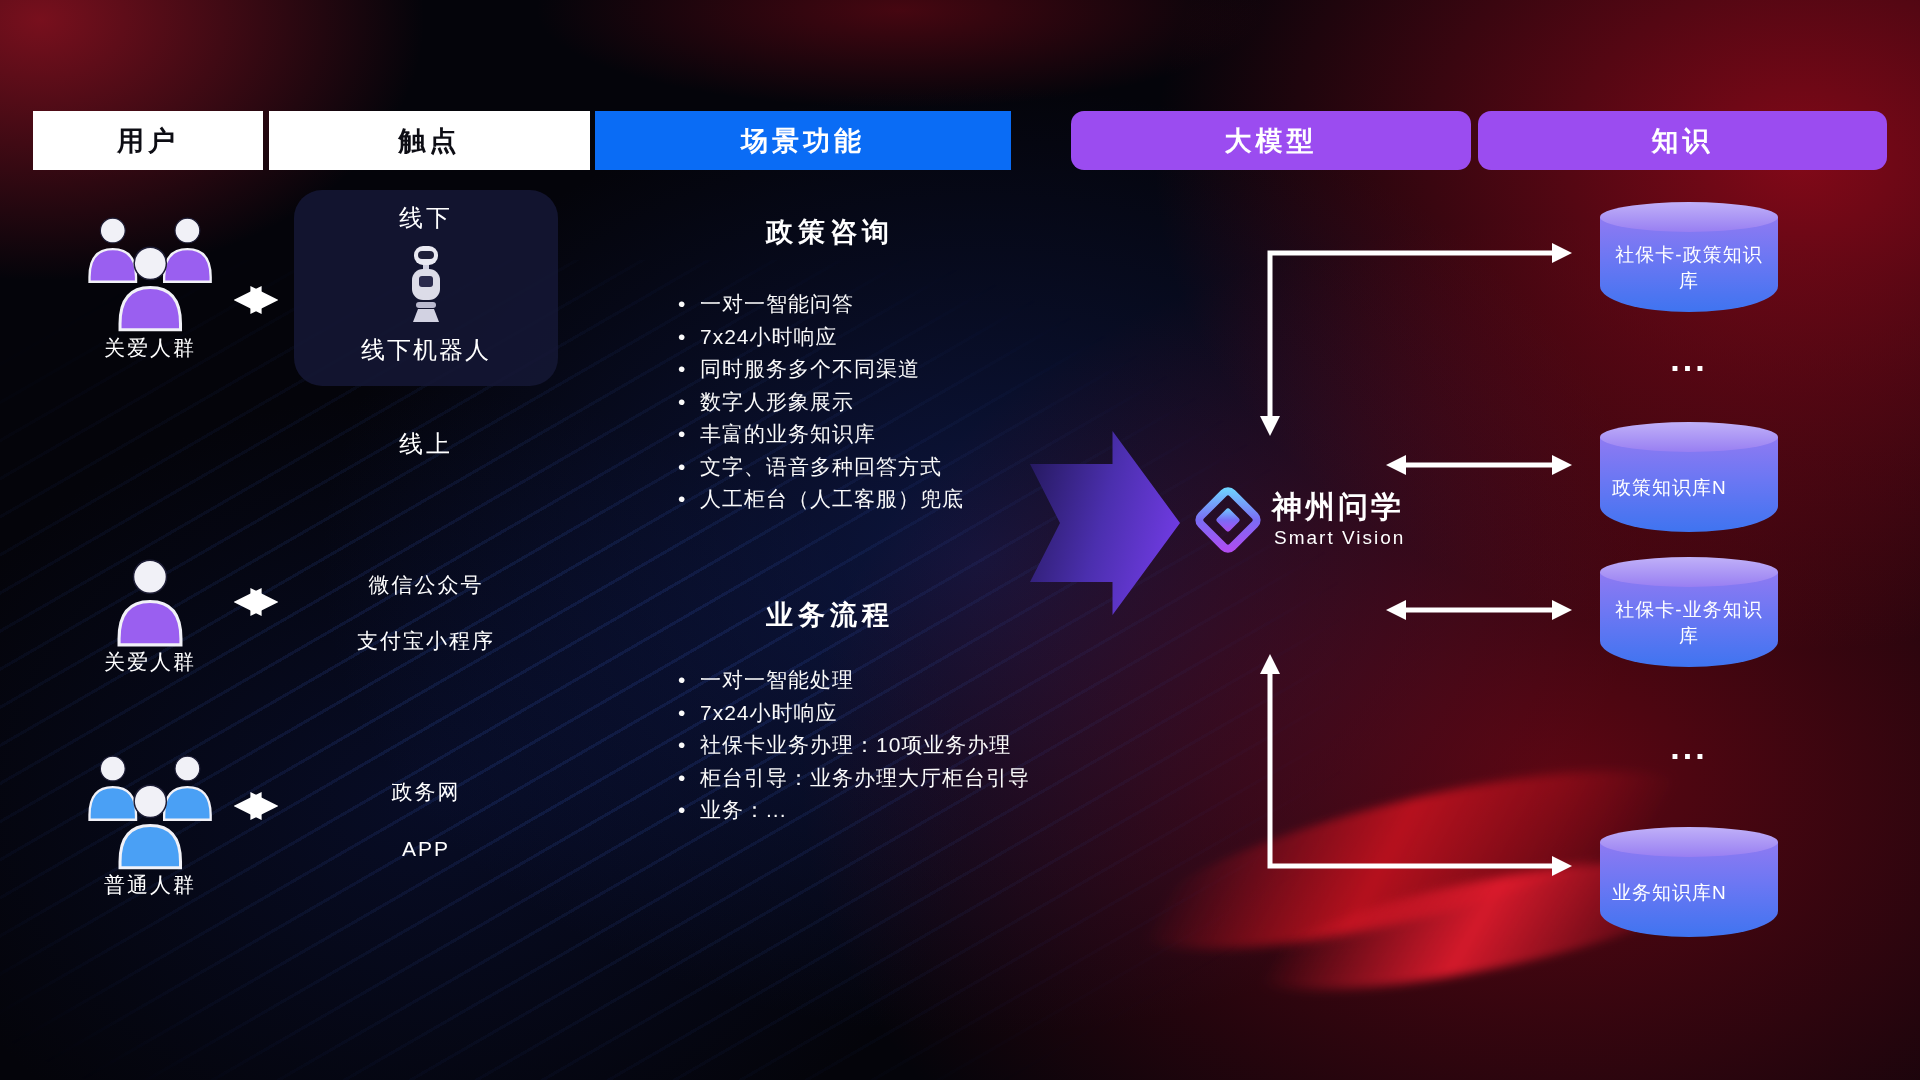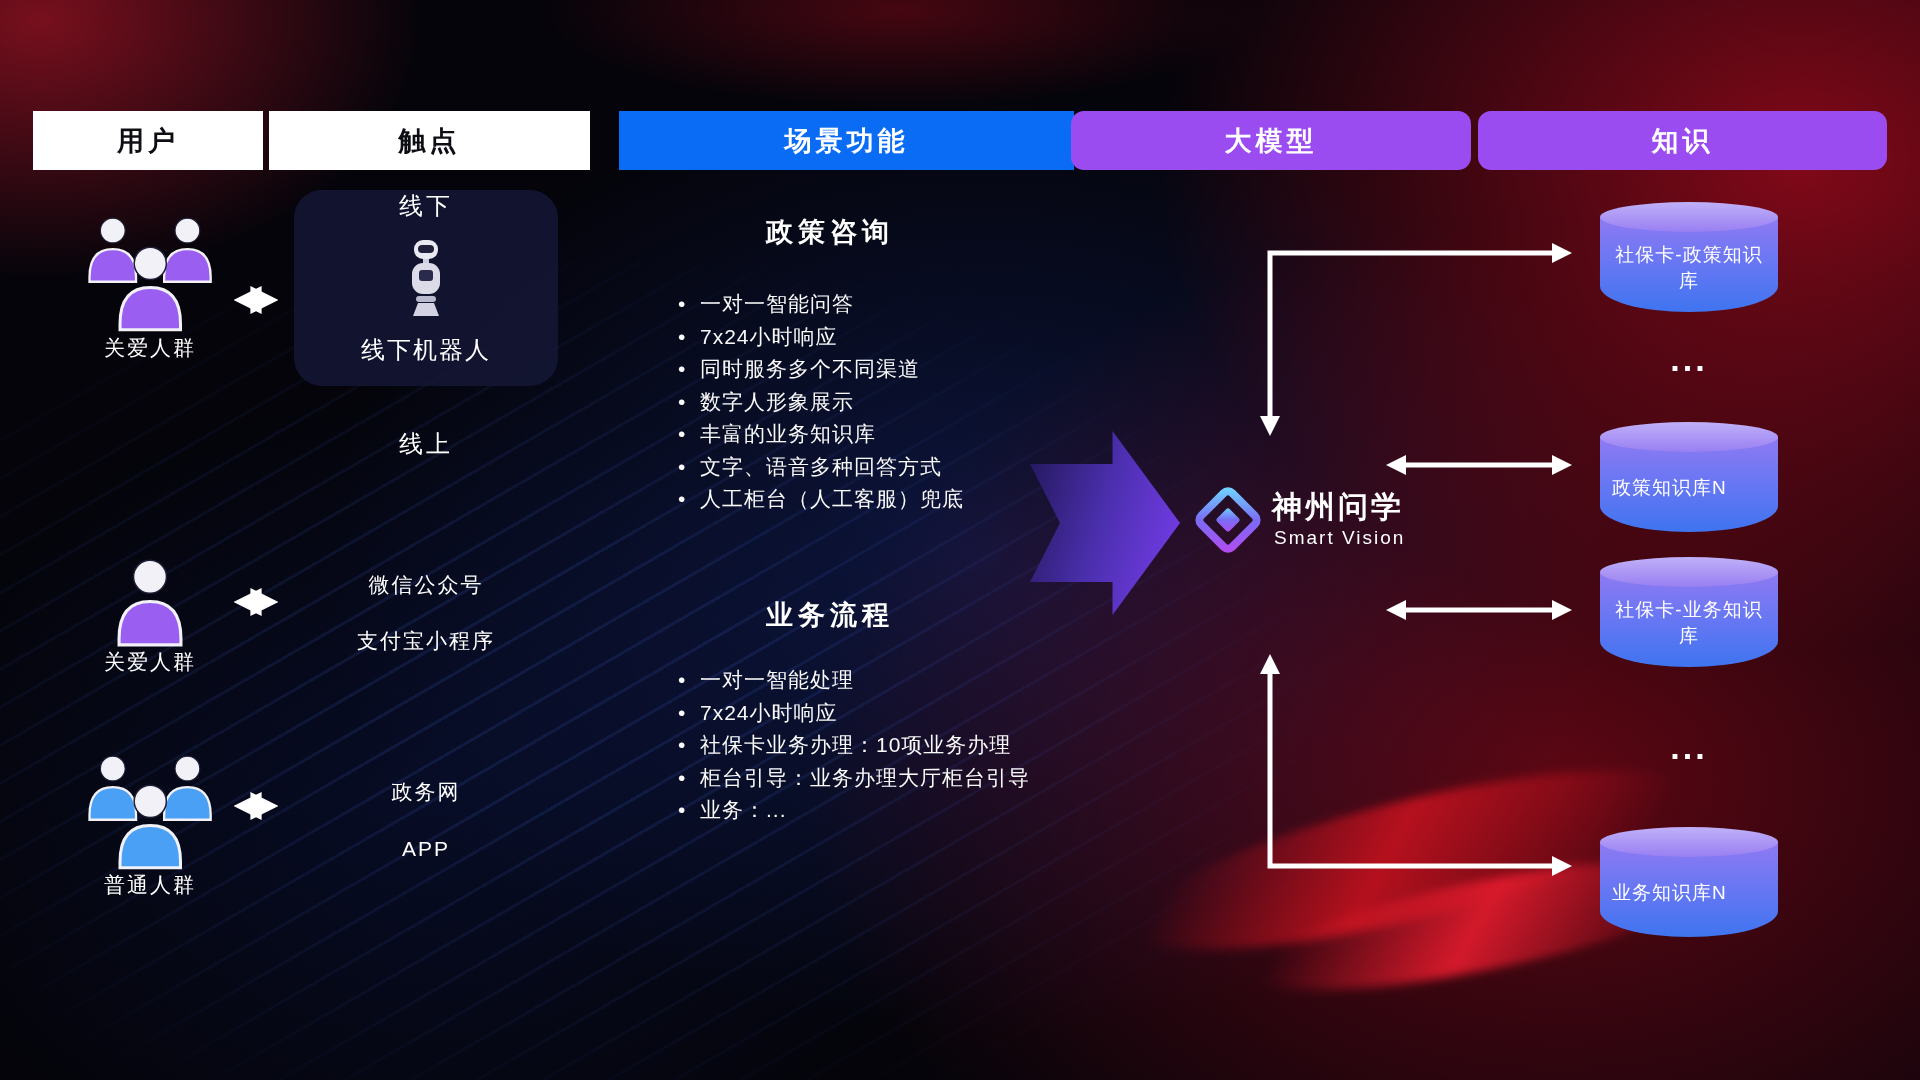--- a/index.html
+++ b/index.html
@@ -52,21 +52,21 @@
 
   .user-label {
     position:absolute; left:50px; width:200px; z-index:3;
     text-align:center; font-size:21px; letter-spacing:2px; color:#fff;
   }
 
   .offline-card {
     position:absolute; left:294px; top:190px; width:264px; height:196px; z-index:3;
     background: rgba(21,23,52,0.88); border-radius:28px;
     display:flex; flex-direction:column; align-items:center; justify-content:space-between;
-    padding:0 10px 20px;
+    padding:12px 10px 20px;
   }
   .offline-title { font-size:24px; letter-spacing:3px; }
   .offline-robot-label { font-size:24px; letter-spacing:2px; }
 
   .touch-label {
     position:absolute; left:294px; width:264px; z-index:3;
     text-align:center; font-size:21px; letter-spacing:2px; color:#fff;
   }
   .online-title { font-size:24px; letter-spacing:3px; }
 
@@ -130,21 +130,21 @@
     <line x1="1392" y1="610" x2="1566" y2="610" class="thin" marker-start="url(#ah)" marker-end="url(#ah)"></line>
     <path d="M1270 660 L1270 866 L1566 866" class="thin" marker-start="url(#ah)" marker-end="url(#ah)"></path>
   </svg>
 
   <div class="col-hdr hdr-white" style="left:33px; width:230px;">
     <span>用户</span>
   </div>
   <div class="col-hdr hdr-white" style="left:269px; width:321px;">
     <span>触点</span>
   </div>
-  <div class="col-hdr hdr-blue" style="left:619px; width:455px;">
+  <div class="col-hdr hdr-blue" style="left:595px; width:416px;">
     <span>场景功能</span>
   </div>
   <div class="col-hdr hdr-purple" style="left:1071px; width:400px;">
     <span>大模型</span>
   </div>
   <div class="col-hdr hdr-purple" style="left:1478px; width:409px;">
     <span>知识</span>
   </div>
 
   <svg class="abs persons purple" style="left:82px; top:210px;" width="136" height="126" viewBox="0 0 136 130">

